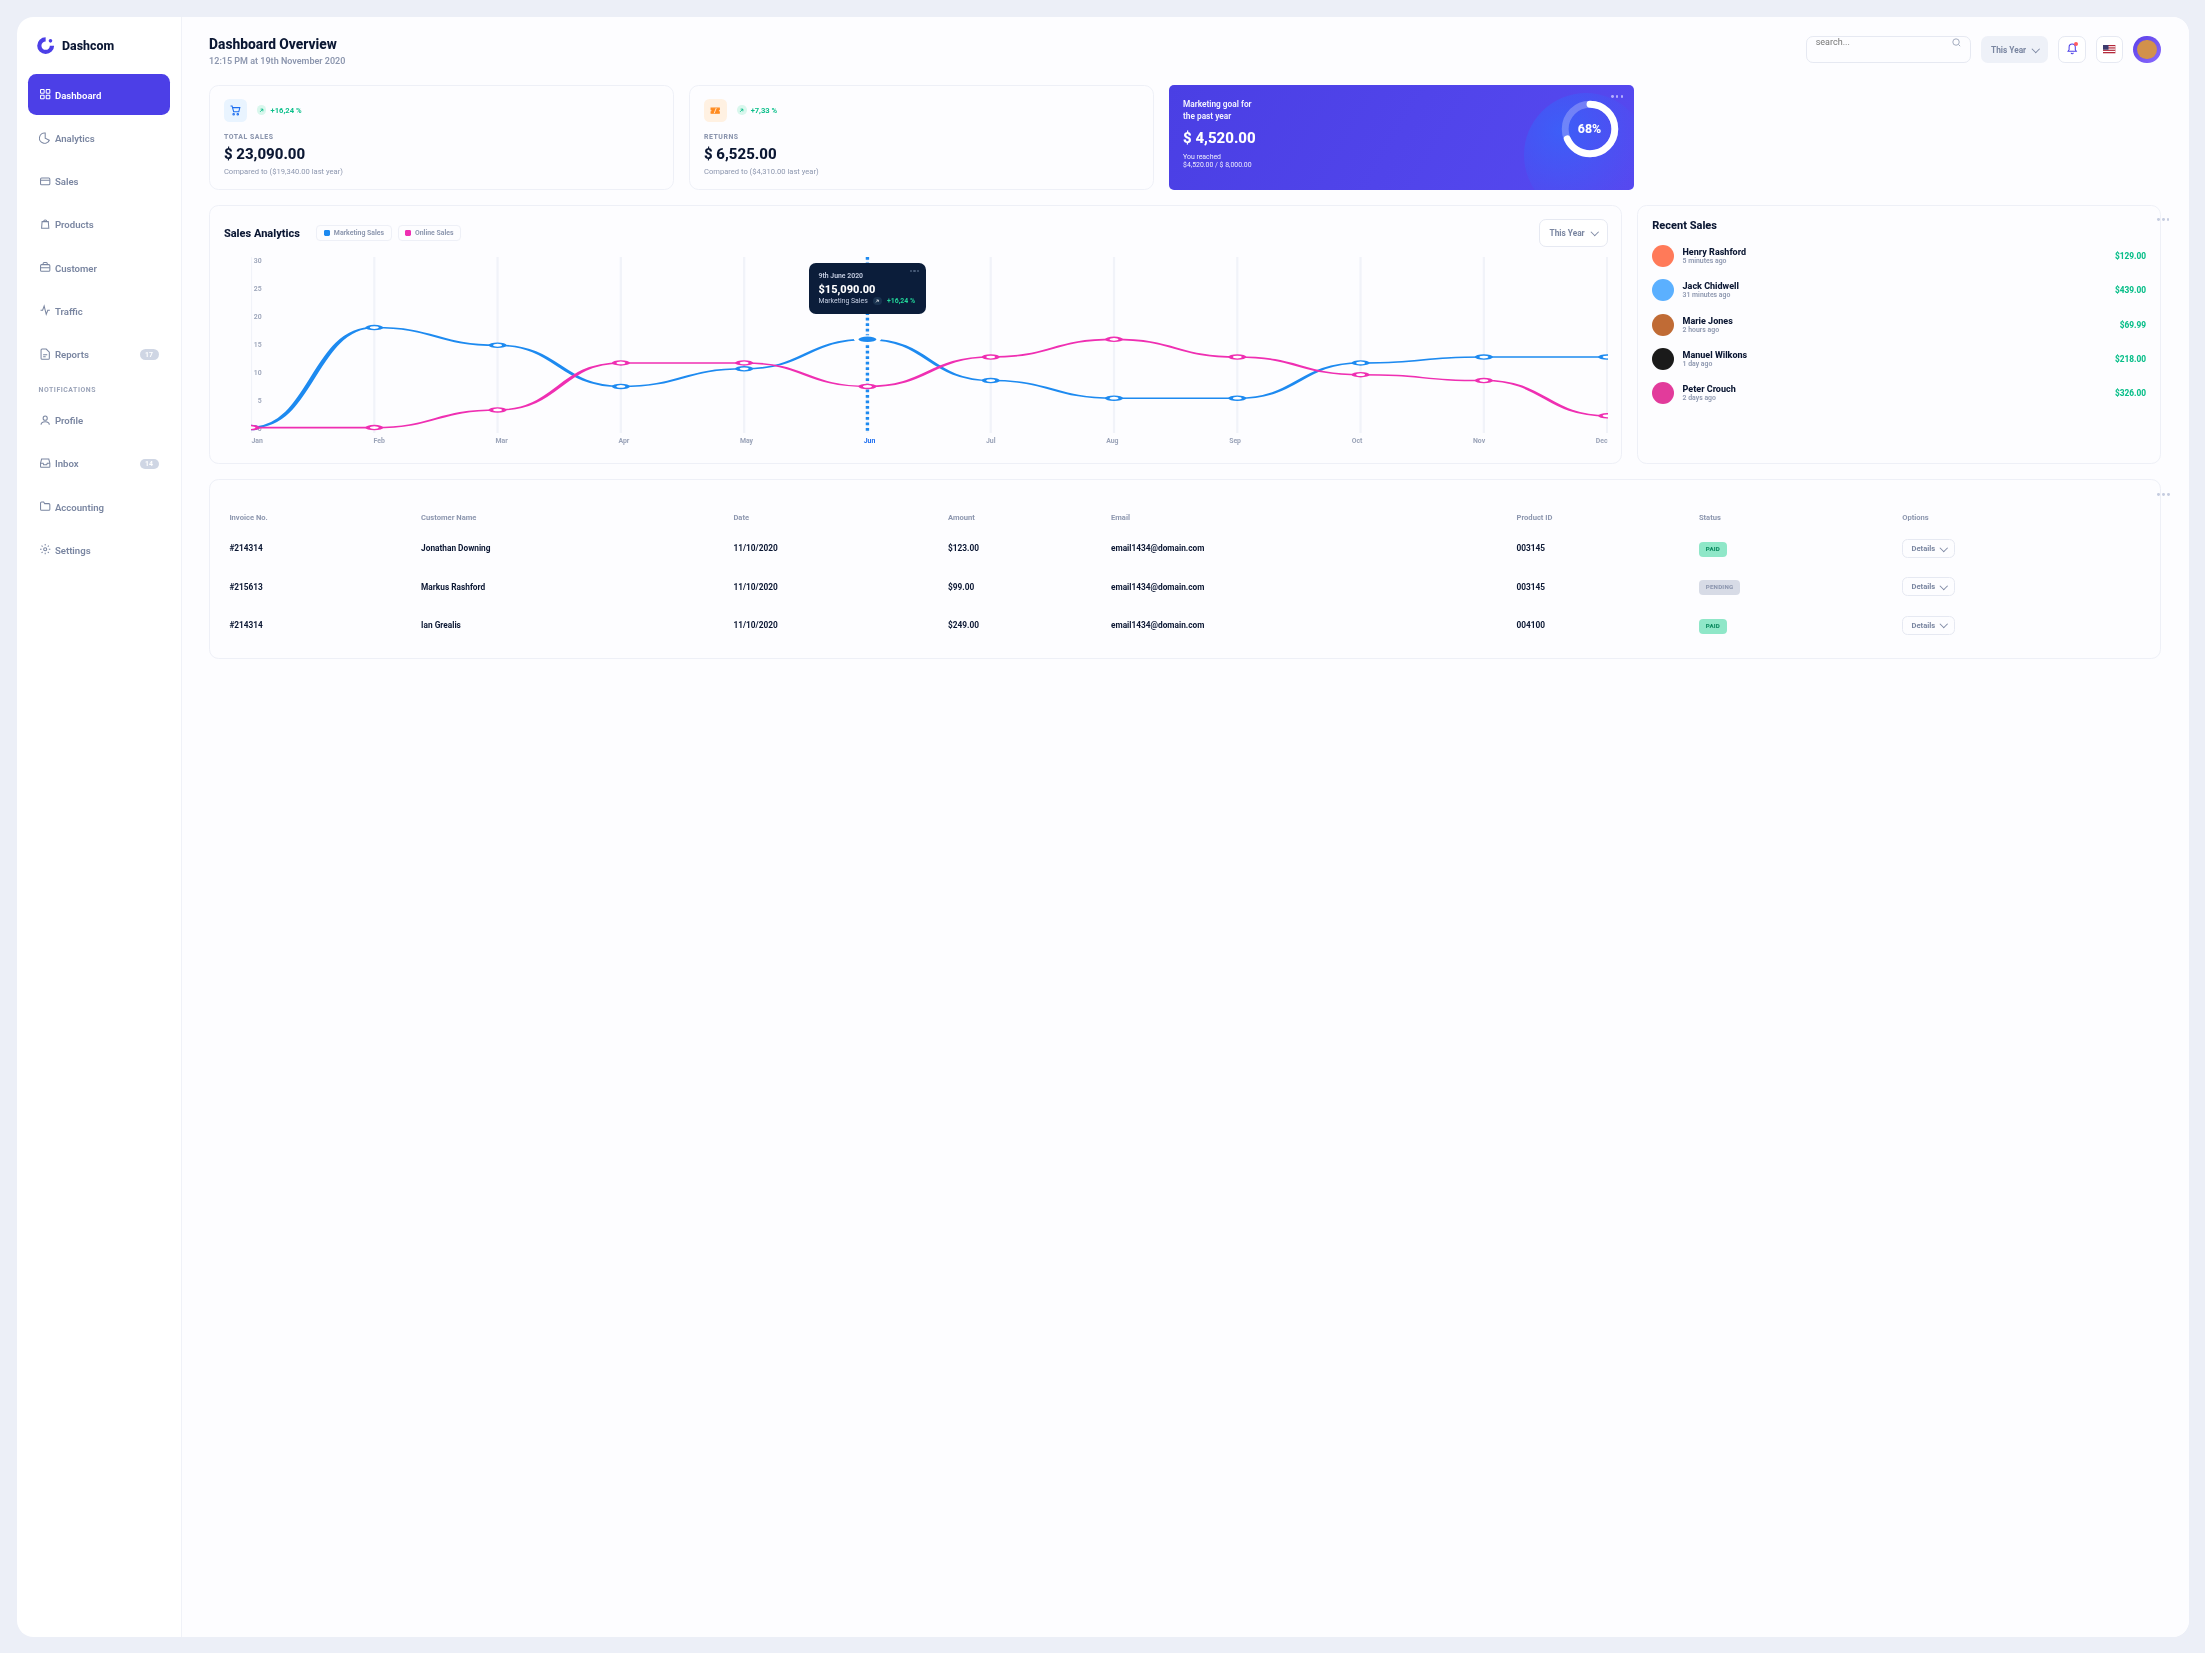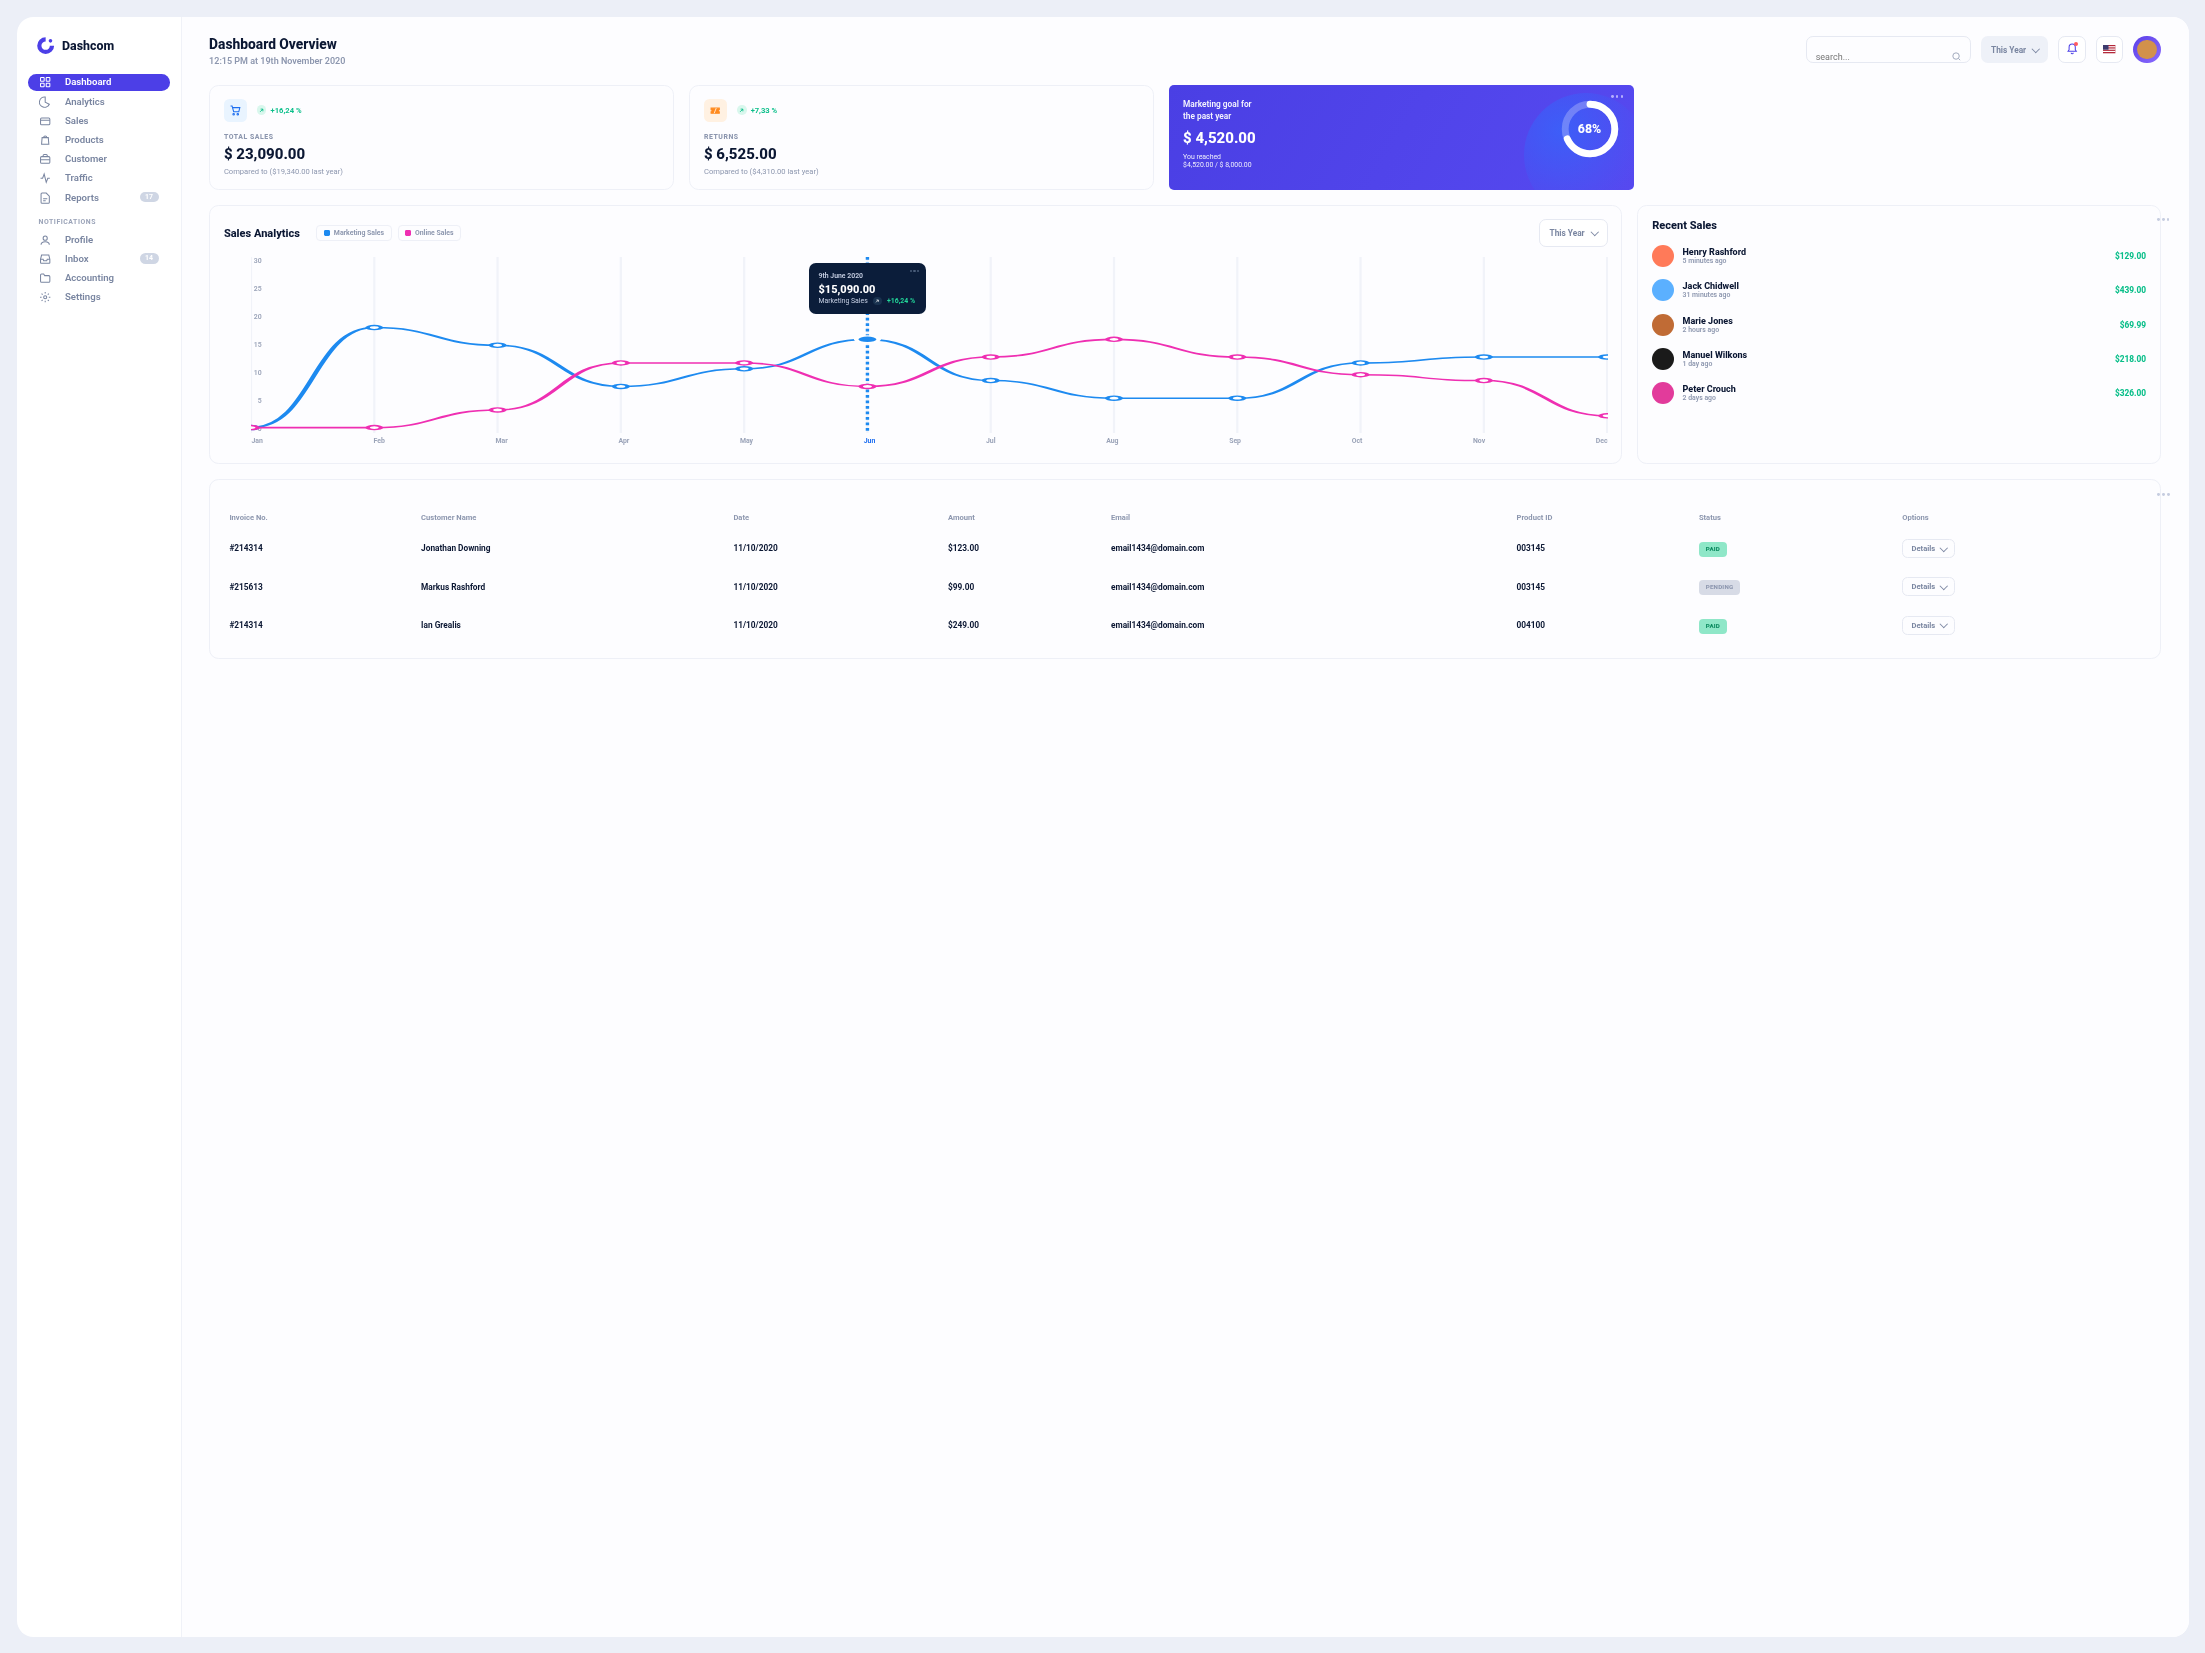--- a/index.html
+++ b/index.html
@@ -3,31 +3,31 @@
 <meta charset="utf-8">
 <style>
 *{box-sizing:border-box;margin:0;padding:0;font-family:-apple-system,BlinkMacSystemFont,'Segoe UI',Roboto,sans-serif}
 body{background:#eceff7;padding:16.5px;color:#0b1733}
 .app{background:#fff;border-radius:16.5px;display:flex;min-height:calc(100vh - 33px);overflow:hidden}
 .sidebar{width:165px;padding:19.3px 11px;border-right:0.7px solid #f0f2f8;display:flex;flex-direction:column}
 .logo{display:flex;align-items:center;gap:6.9px;padding:0 8.3px 19.3px}
 .logo-mark{width:19.3px;height:19.3px}
 .logo-text{font-size:12.4px;font-weight:800;color:#0b1733}
 .nav{display:flex;flex-direction:column;gap:2.8px}
-.nav-item{display:flex;align-items:flex-start;gap:14px;padding:2px 11px;border-radius:8.3px;color:#7a86a1;font-size:9.6px;font-weight:600;cursor:pointer;position:relative}
+.nav-item{display:flex;align-items:flex-end;gap:4px;padding:14px 11px;border-radius:8.3px;color:#7a86a1;font-size:9.6px;font-weight:600;cursor:pointer;position:relative}
 .nav-item.active{background:#4c3fe7;color:#fff}
 .nav-item .ic{width:12.4px;height:12.4px;flex:0 0 12.4px}
 .nav-badge{margin-left:auto;background:#cfd6e4;color:#fff;font-size:6.9px;font-weight:700;padding:1.4px 5.5px;border-radius:688px}
 .nav-head{font-size:6.9px;letter-spacing:.08em;color:#9aa3b8;font-weight:700;padding:12.4px 11px 5.5px}
 .main{flex:1;padding:19.3px 27.6px;background:#fdfdff}
 .topbar{display:flex;align-items:flex-start;gap:10px}
 .title-block h1{font-size:13.8px;font-weight:800;color:#0b1733}
 .title-block .sub{font-size:9px;color:#8d97af;margin-top:4.1px;font-weight:600}
 .spacer{flex:1}
-.search{display:flex;align-items:flex-end;border:0.7px solid #e6e9f2;border-radius:6.9px;padding:0 8.3px;height:27.6px;width:165px}
+.search{display:flex;align-items:flex-start;border:0.7px solid #e6e9f2;border-radius:6.9px;padding:0 8.3px;height:27.6px;width:165px}
 .search input{border:0;outline:0;flex:1;font-size:9px;color:#7a86a1;background:transparent}
 .pill{display:flex;align-items:center;gap:6.9px;height:27.6px;padding:0 9.6px;border-radius:6.9px;font-size:8.3px;font-weight:700;color:#7a86a1;cursor:pointer}
 .pill.gray{background:#eef1f8}
 .pill.outline{border:0.7px solid #e6e9f2;background:#fff}
 .iconbtn{width:27.6px;height:27.6px;border-radius:6.9px;border:0.7px solid #e6e9f2;display:flex;align-items:center;justify-content:center;cursor:pointer;background:#fff;position:relative}
 .iconbtn .dot{position:absolute;top:5.5px;right:6.9px;width:4.1px;height:4.1px;border-radius:50%;background:#ff5a5f}
 .avatar{width:27.6px;height:27.6px;border-radius:50%;background:linear-gradient(135deg,#5b3fe7,#8a6bff);display:flex;align-items:center;justify-content:center;cursor:pointer}
 .avatar-inner{width:19.3px;height:19.3px;border-radius:50%;background:#d2914b}
 .grid-top{display:grid;grid-template-columns:repeat(3,1fr) 1.1fr;gap:15px;margin-top:19.3px}
 .stat{border:0.7px solid #eef0f7;border-radius:9.6px;padding:12.4px 13.8px}

